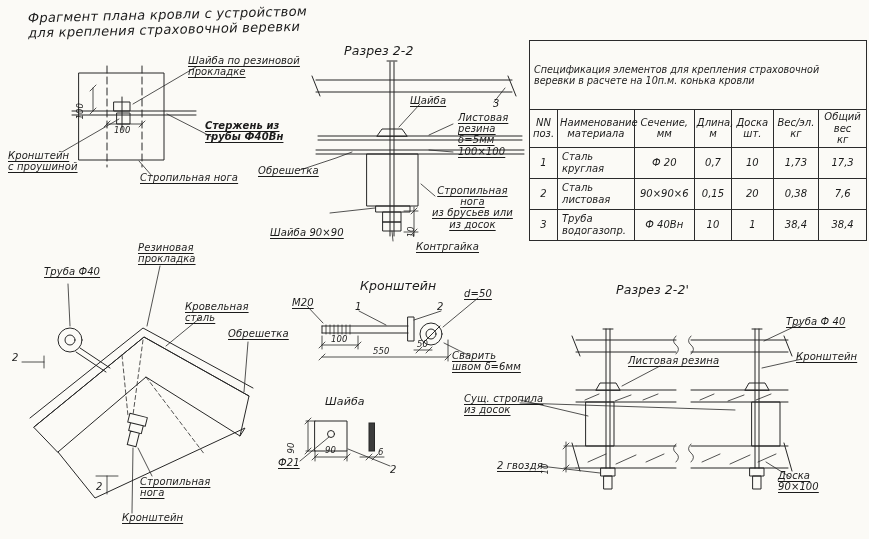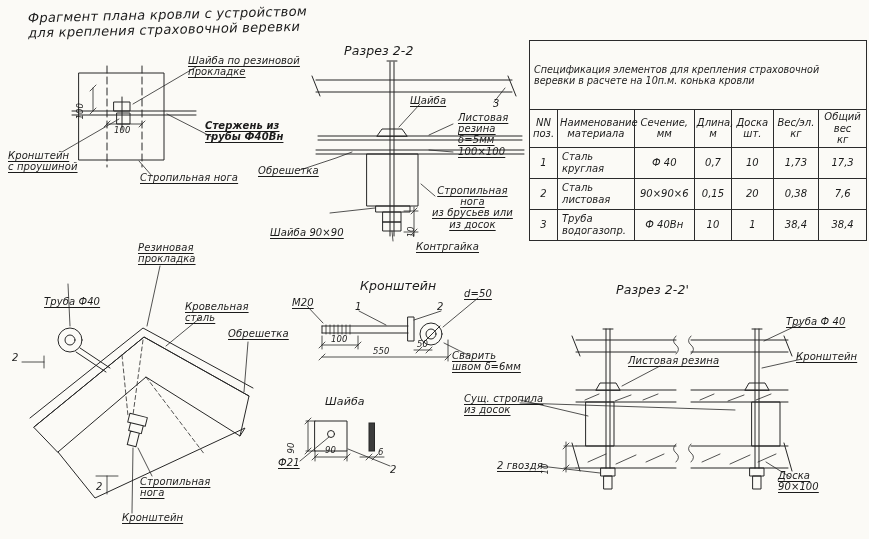--- a/index.html
+++ b/index.html
@@ -195,21 +195,21 @@
 кг</th>
         <th>Общий вес
 кг</th>
       </tr>
     </thead>
     <tbody>
       <tr>
         <td>1</td>
         <td class="nm">Сталь
 круглая</td>
-        <td>Ф 40</td>
+        <td>Ф 20</td>
         <td>0,7</td>
         <td>10</td>
         <td>1,73</td>
         <td>17,3</td>
       </tr>
       <tr>
         <td>2</td>
         <td class="nm">Сталь
 листовая</td>
         <td>90×90×6</td>
@@ -226,21 +226,21 @@
         <td>10</td>
         <td>1</td>
         <td>38,4</td>
         <td>38,4</td>
       </tr>
     </tbody>
   </table>
 
   <div class="lbl u" style="left:110px;top:242px;margin-left:28px;">Резиновая
 прокладка</div>
-  <div class="lbl u" style="left:44px;top:266px;margin-top:30px;">Труба Ф40</div>
+  <div class="lbl u" style="left:44px;top:266px;">Труба Ф40</div>
   <div class="lbl u" style="left:185px;top:301px;">Кровельная
 сталь</div>
   <div class="lbl u" style="left:228px;top:328px;">Обрешетка</div>
   <div class="lbl" style="left:12px;top:352px;">2</div>
   <div class="lbl" style="left:96px;top:481px;">2</div>
   <div class="lbl u" style="left:140px;top:476px;">Стропильная
 нога</div>
   <div class="lbl u" style="left:122px;top:512px;">Кронштейн</div>
 
   <div class="lbl ttl" style="left:360px;top:279px;">Кронштейн</div>

